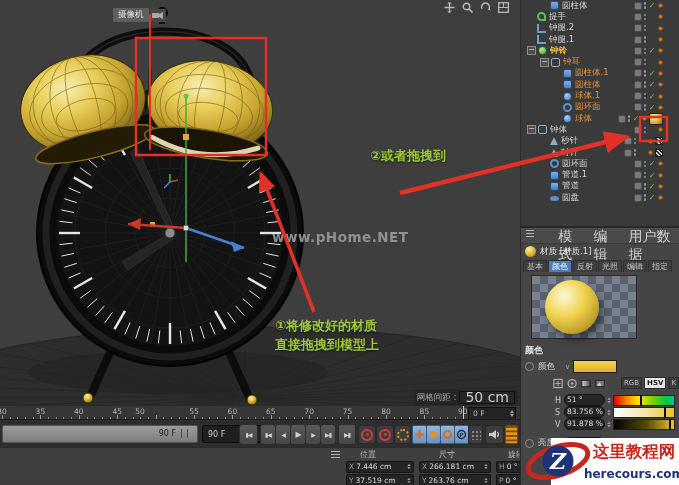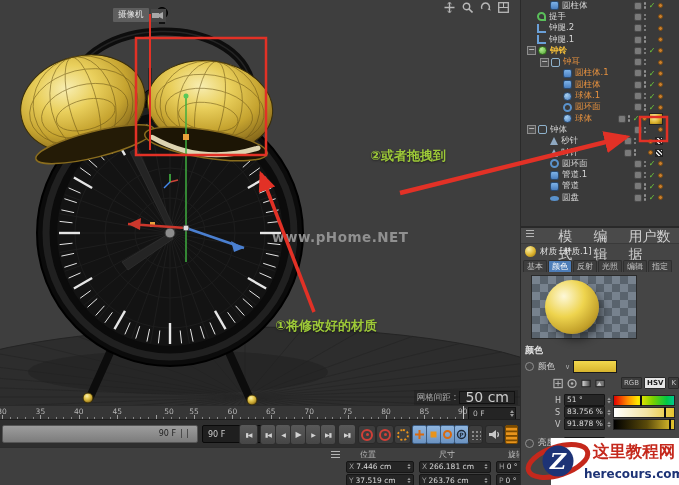--- a/index.html
+++ b/index.html
@@ -124,21 +124,21 @@
   .ctog{width:7px;height:7px;border:1.5px solid #8f8f8f;border-radius:50%;margin-right:4px;box-sizing:content-box}
   .carr{color:#aaa;font-size:7px;margin:0 3px 0 10px}
   .swatch{width:42px;height:11px;background:linear-gradient(#f2d84e,#d8b52e);border:1px solid #1a1a1a}
   .pickrow{display:flex;align-items:center;gap:4px;margin-top:4px;padding-left:32px}
   .mode{font-size:7px;color:#c2c2c2;background:#3c3c3c;border:1px solid #2a2a2a;padding:0 2px;height:10px;line-height:10px;border-radius:1px}
   .mode.act{background:#e6e6e6;color:#1a1a1a;font-weight:bold}
   .mgap{width:8px}
   .hrows{margin-top:5px}
   .hrow{display:flex;align-items:center;height:12px;padding-left:34px}
   .hl{width:9px;font-size:8px;color:#cacaca}
-  .hf{width:37px;height:10px;background:#262626;border:1px solid #151515;color:#ddd;font-size:7.5px;line-height:10px;padding-left:2px;border-radius:1px}
+  .hf{width:37px;height:10px;background:#262626;border:1px solid #151515;color:#ddd;font-size:7.5px;line-height:10px;padding-left:2px;border-radius:6px}
   .hrow .stp,.brow .stp{margin:0 2px;transform:scale(.85)}
   .hbar{position:relative;width:60px;height:9px;border:1px solid #222}
   .b0{background:linear-gradient(90deg,#e00000,#ff8800 22%,#ffe800 40%,#7ad000 65%,#00c845 88%,#00c890)}
   .b1{background:linear-gradient(90deg,#ffffff,#f2e4a2 55%,#e6c52e)}
   .b2{background:linear-gradient(90deg,#000,#5a4a0a 55%,#e6c52e)}
   .mk{position:absolute;top:-1px;width:1.5px;height:11px;background:#0d0d0d}
   .brow{display:flex;align-items:center;margin-top:7px;padding-left:4px;font-size:8.5px;color:#d2d2d2}
   .brow .hf{margin-left:9px}
   .bbar{position:relative;width:60px;height:9px;background:linear-gradient(#8d8d8d,#6e6e6e);border:1px solid #222}
 
@@ -402,20 +402,21 @@
 
     <div class="gridchip">
       <span>网格间距 :</span>
       <span class="gridval">50 cm</span>
     </div>
 
     <div class="water">www.pHome.NET</div>
 
     <div class="note n1">
       <div>①将修改好的材质</div>
+      <div>直接拖拽到模型上</div>
     </div>
     <div class="note n2">
       <div class="l1">②或者拖拽到</div>
     </div>
   </div>
 
   <div class="ruler">
       <i class="tk mj" style="left:2.0px"></i>
       <i class="tk" style="left:9.7px"></i>
       <i class="tk" style="left:17.4px"></i>
@@ -474,21 +475,21 @@
       <i class="tk mj" style="left:424.4px"></i>
       <i class="tk" style="left:432.1px"></i>
       <i class="tk" style="left:439.8px"></i>
       <i class="tk" style="left:447.4px"></i>
       <i class="tk" style="left:455.1px"></i>
       <i class="tk mj" style="left:462.8px"></i>
       <b class="rn" style="left:2.0px">30</b>
       <b class="rn" style="left:40.4px">35</b>
       <b class="rn" style="left:78.8px">40</b>
       <b class="rn" style="left:117.2px">45</b>
-      <b class="rn" style="left:169px">50</b>
+      <b class="rn" style="left:140px">50</b>
       <b class="rn" style="left:194.0px">55</b>
       <b class="rn" style="left:232.4px">60</b>
       <b class="rn" style="left:270.8px">65</b>
       <b class="rn" style="left:309.2px">70</b>
       <b class="rn" style="left:347.6px">75</b>
       <b class="rn" style="left:386.0px">80</b>
       <b class="rn" style="left:424.4px">85</b>
       <b class="rn" style="left:462.8px">90</b>
       <i class="ph" style="left:462.8px"></i>
     <span class="endf">

